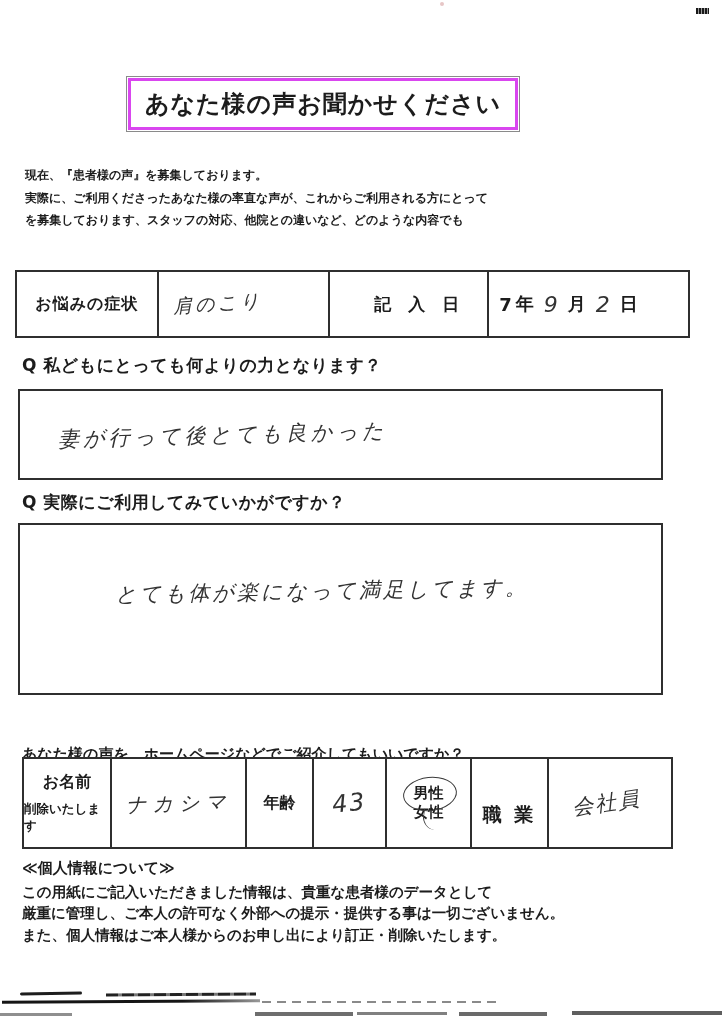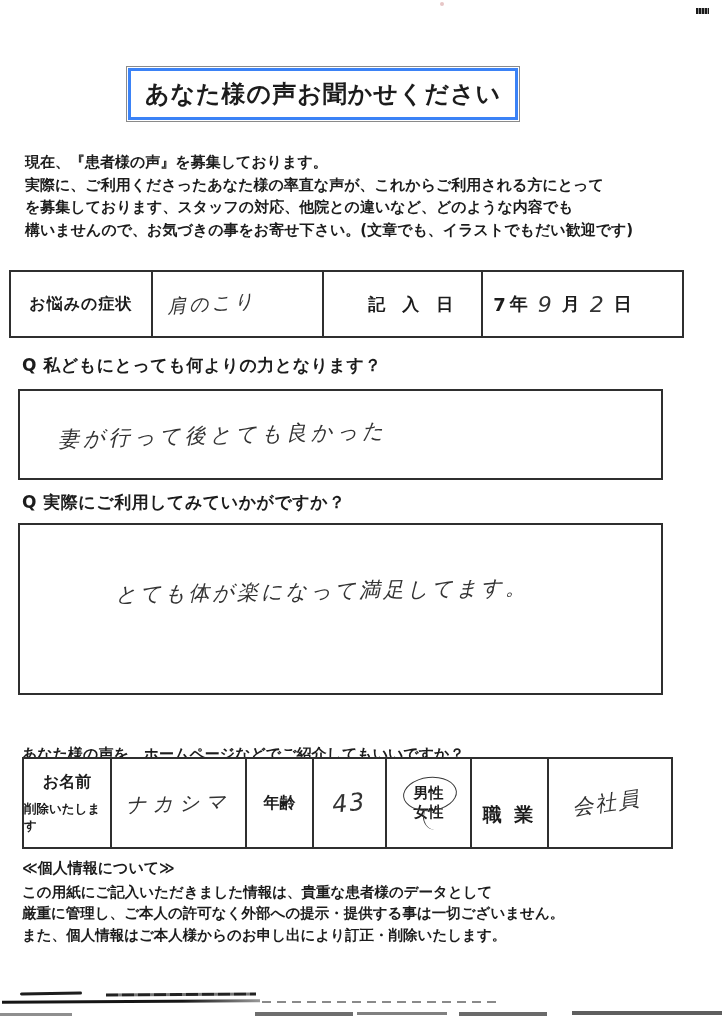--- a/index.html
+++ b/index.html
@@ -4,34 +4,34 @@
 <style>
   html,body { margin:0; padding:0; background:#e8e8e8; }
   .page {
     position:relative; width:724px; height:1024px; margin:0 auto;
     background:#ffffff; overflow:hidden;
     font-family:"DejaVu Sans", sans-serif; color:#1c1c1c;
   }
 
   
   .title-box {
-    position:absolute; left:128px; top:68px; width:384px; height:46px;
-    border:3px solid #3b82f6; outline:1px solid #8a8a8a; outline-offset:1px;
+    position:absolute; left:128px; top:78px; width:384px; height:46px;
+    border:3px solid #d946ef; outline:1px solid #8a8a8a; outline-offset:1px;
     display:flex; align-items:center; justify-content:center;
     font-size:24px; font-weight:bold; letter-spacing:1px; background:#fff;
   }
 
   
-  .intro { position:absolute; left:25px; top:151px; width:682px;
-    font-size:15px; font-weight:600; line-height:22.5px; }
+  .intro { position:absolute; left:25px; top:164px; width:682px;
+    font-size:12px; font-weight:600; line-height:22.5px; }
   .intro div { white-space:nowrap; }
 
   
   .symptom-table {
-    position:absolute; left:9px; top:270px; width:675px; height:68px;
+    position:absolute; left:15px; top:270px; width:675px; height:68px;
     display:flex; border:2px solid #2f2f2f; box-sizing:border-box; background:#fff;
   }
   .symptom-table .cell { box-sizing:border-box; border-right:2px solid #2f2f2f;
     display:flex; align-items:center; }
   .symptom-table .cell:last-child { border-right:none; }
   .c-symlabel { width:145px; justify-content:center; font-size:16px; font-weight:bold; letter-spacing:1px; }
   .c-symval   { width:175px; justify-content:flex-start; padding-left:14px; }
   .c-datelabel{ width:162px; justify-content:center; font-size:17px; font-weight:bold;padding-left:16px; }
   .c-dateval  { width:203px; justify-content:flex-start; padding-left:10px; font-size:18px; font-weight:bold; gap:4px; }
   .c-dateval .hw { font-size:22px; margin:0 6px; }
@@ -125,21 +125,20 @@
   <div class="artifact a-topdot"></div>
 
   <div class="title-box">
     <span>あなた様の声お聞かせください</span>
   </div>
 
   <div class="intro">
     <div>現在、『患者様の声』を募集しております。</div>
     <div>実際に、ご利用くださったあなた様の率直な声が、これからご利用される方にとって</div>
     <div>を募集しております、スタッフの対応、他院との違いなど、どのような内容でも</div>
-    <div>構いませんので、お気づきの事をお寄せ下さい。(文章でも、イラストでもだい歓迎です)</div>
   </div>
 
   <div class="symptom-table">
     <div class="cell c-symlabel">
       <span>お悩みの症状</span>
     </div>
     <div class="cell c-symval">
       <span class="hw hw-sym">肩のこり</span>
     </div>
     <div class="cell c-datelabel">

